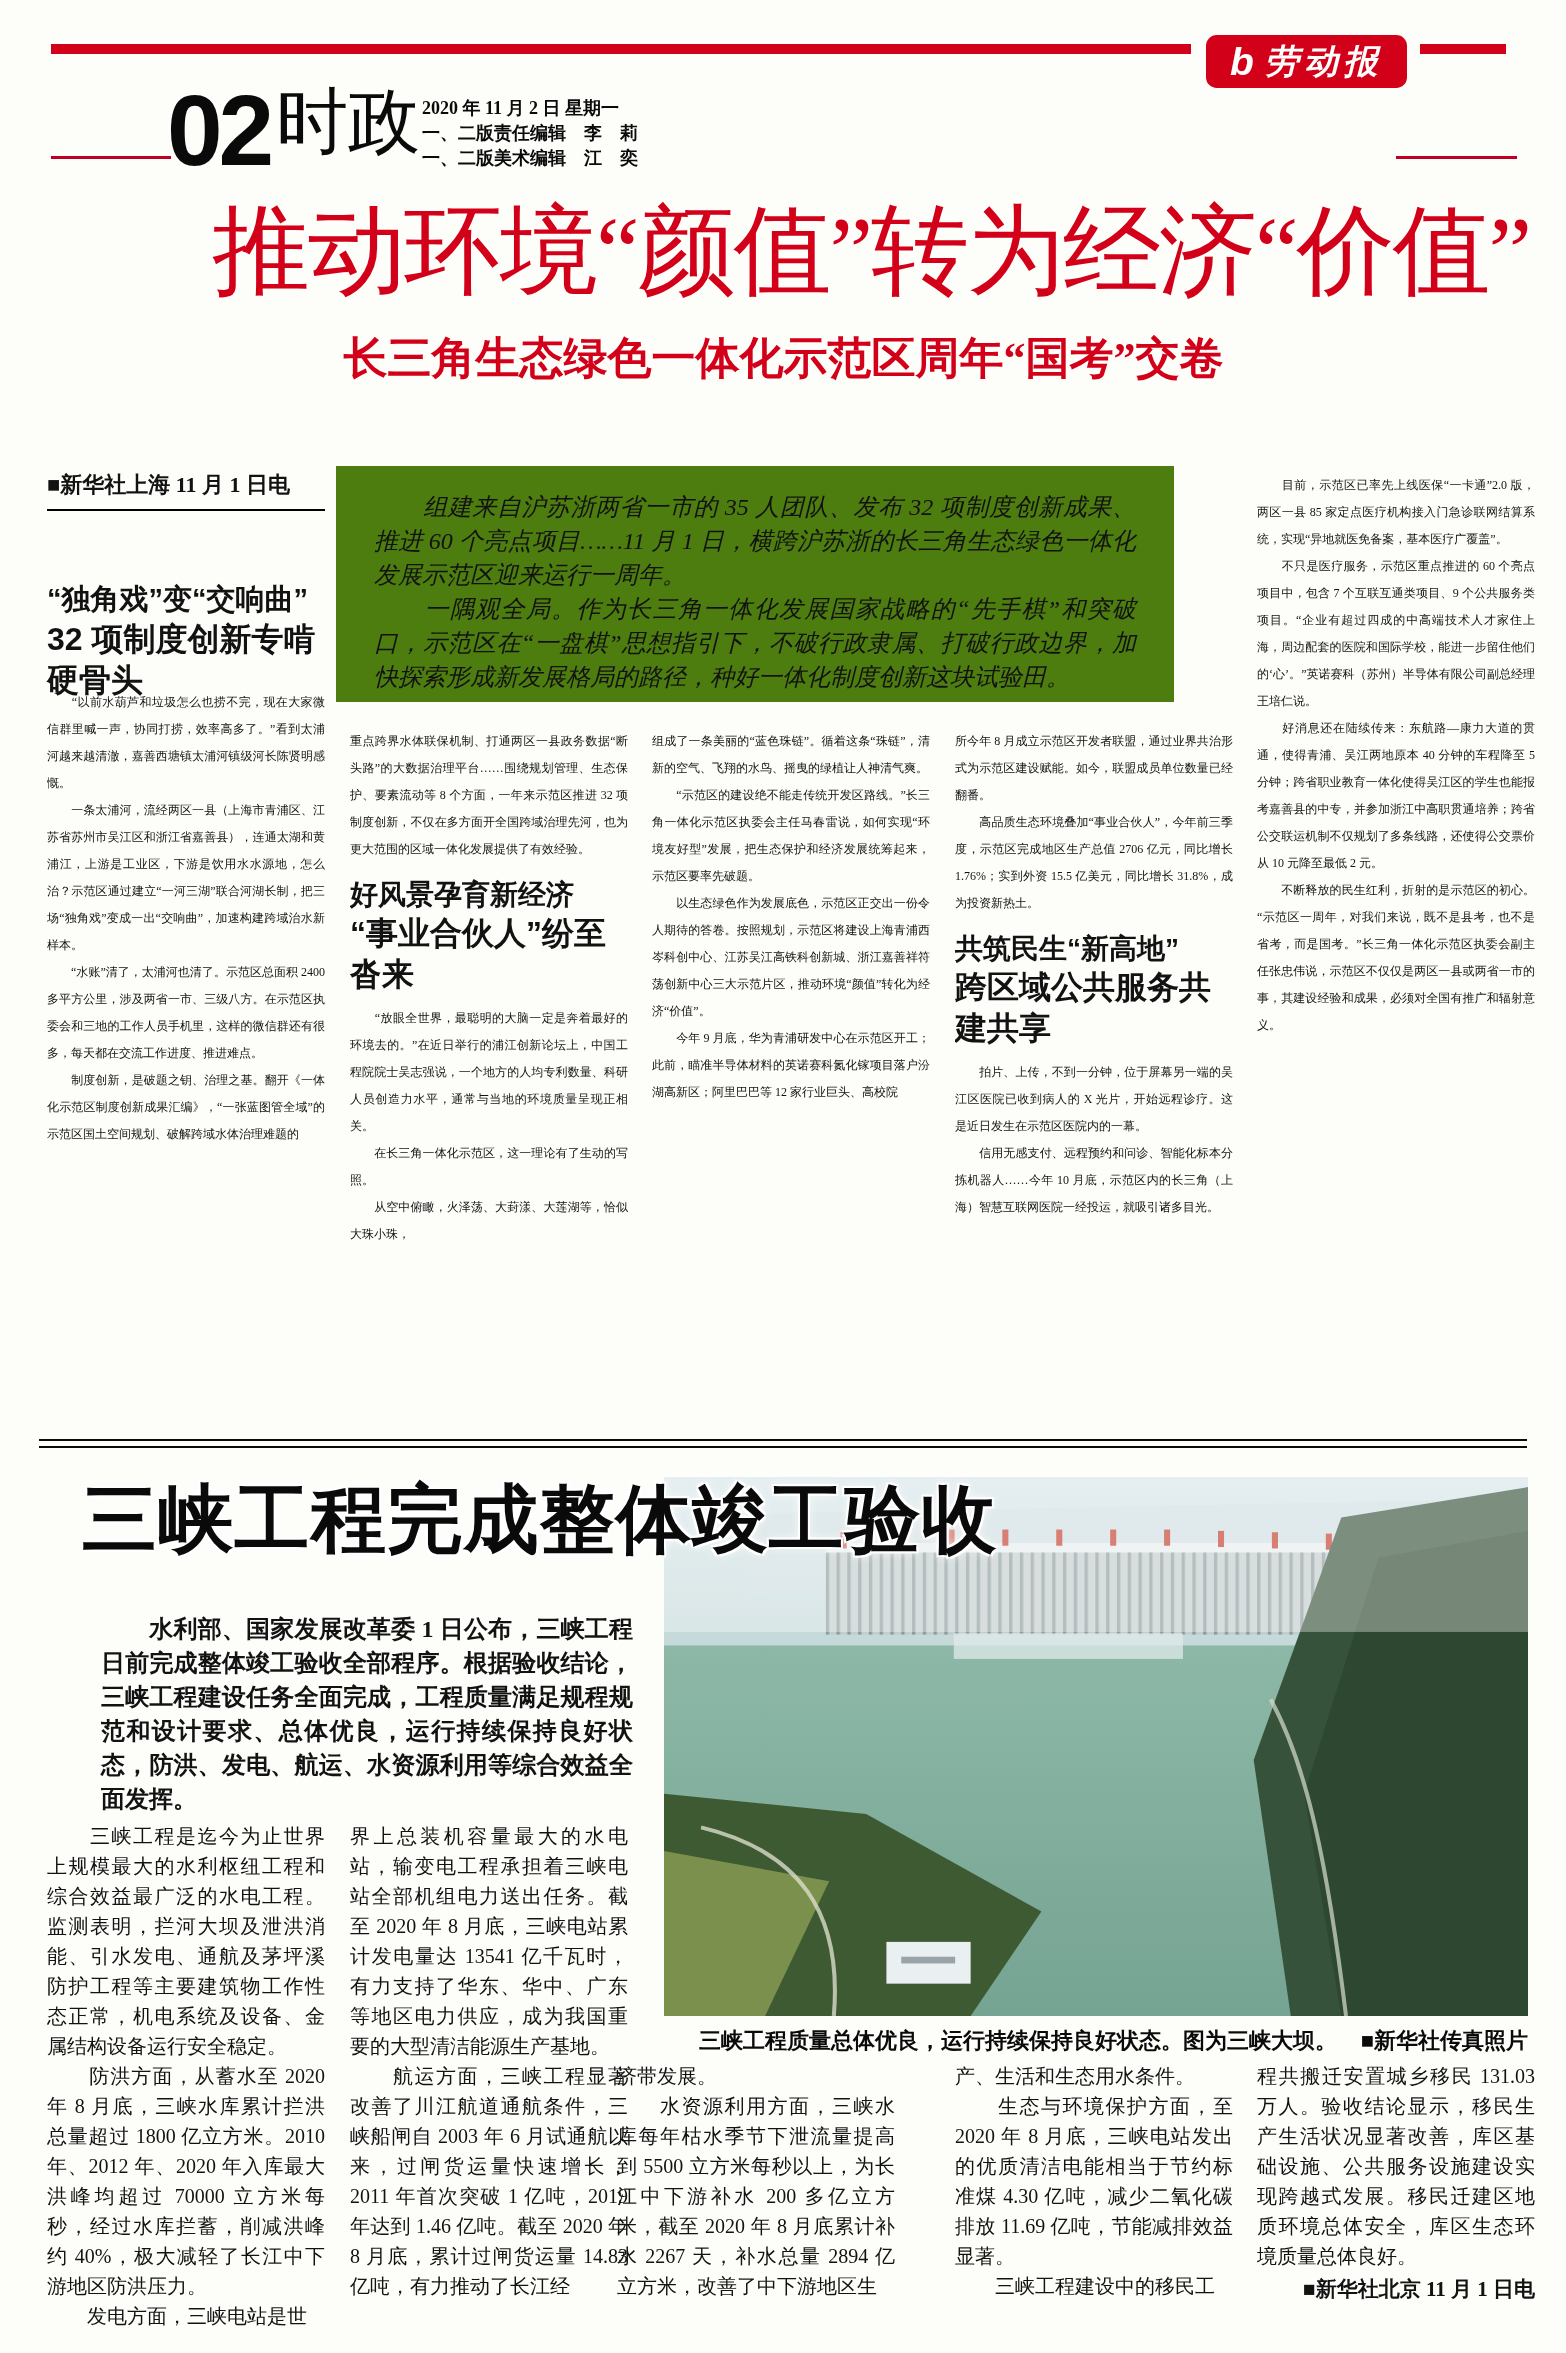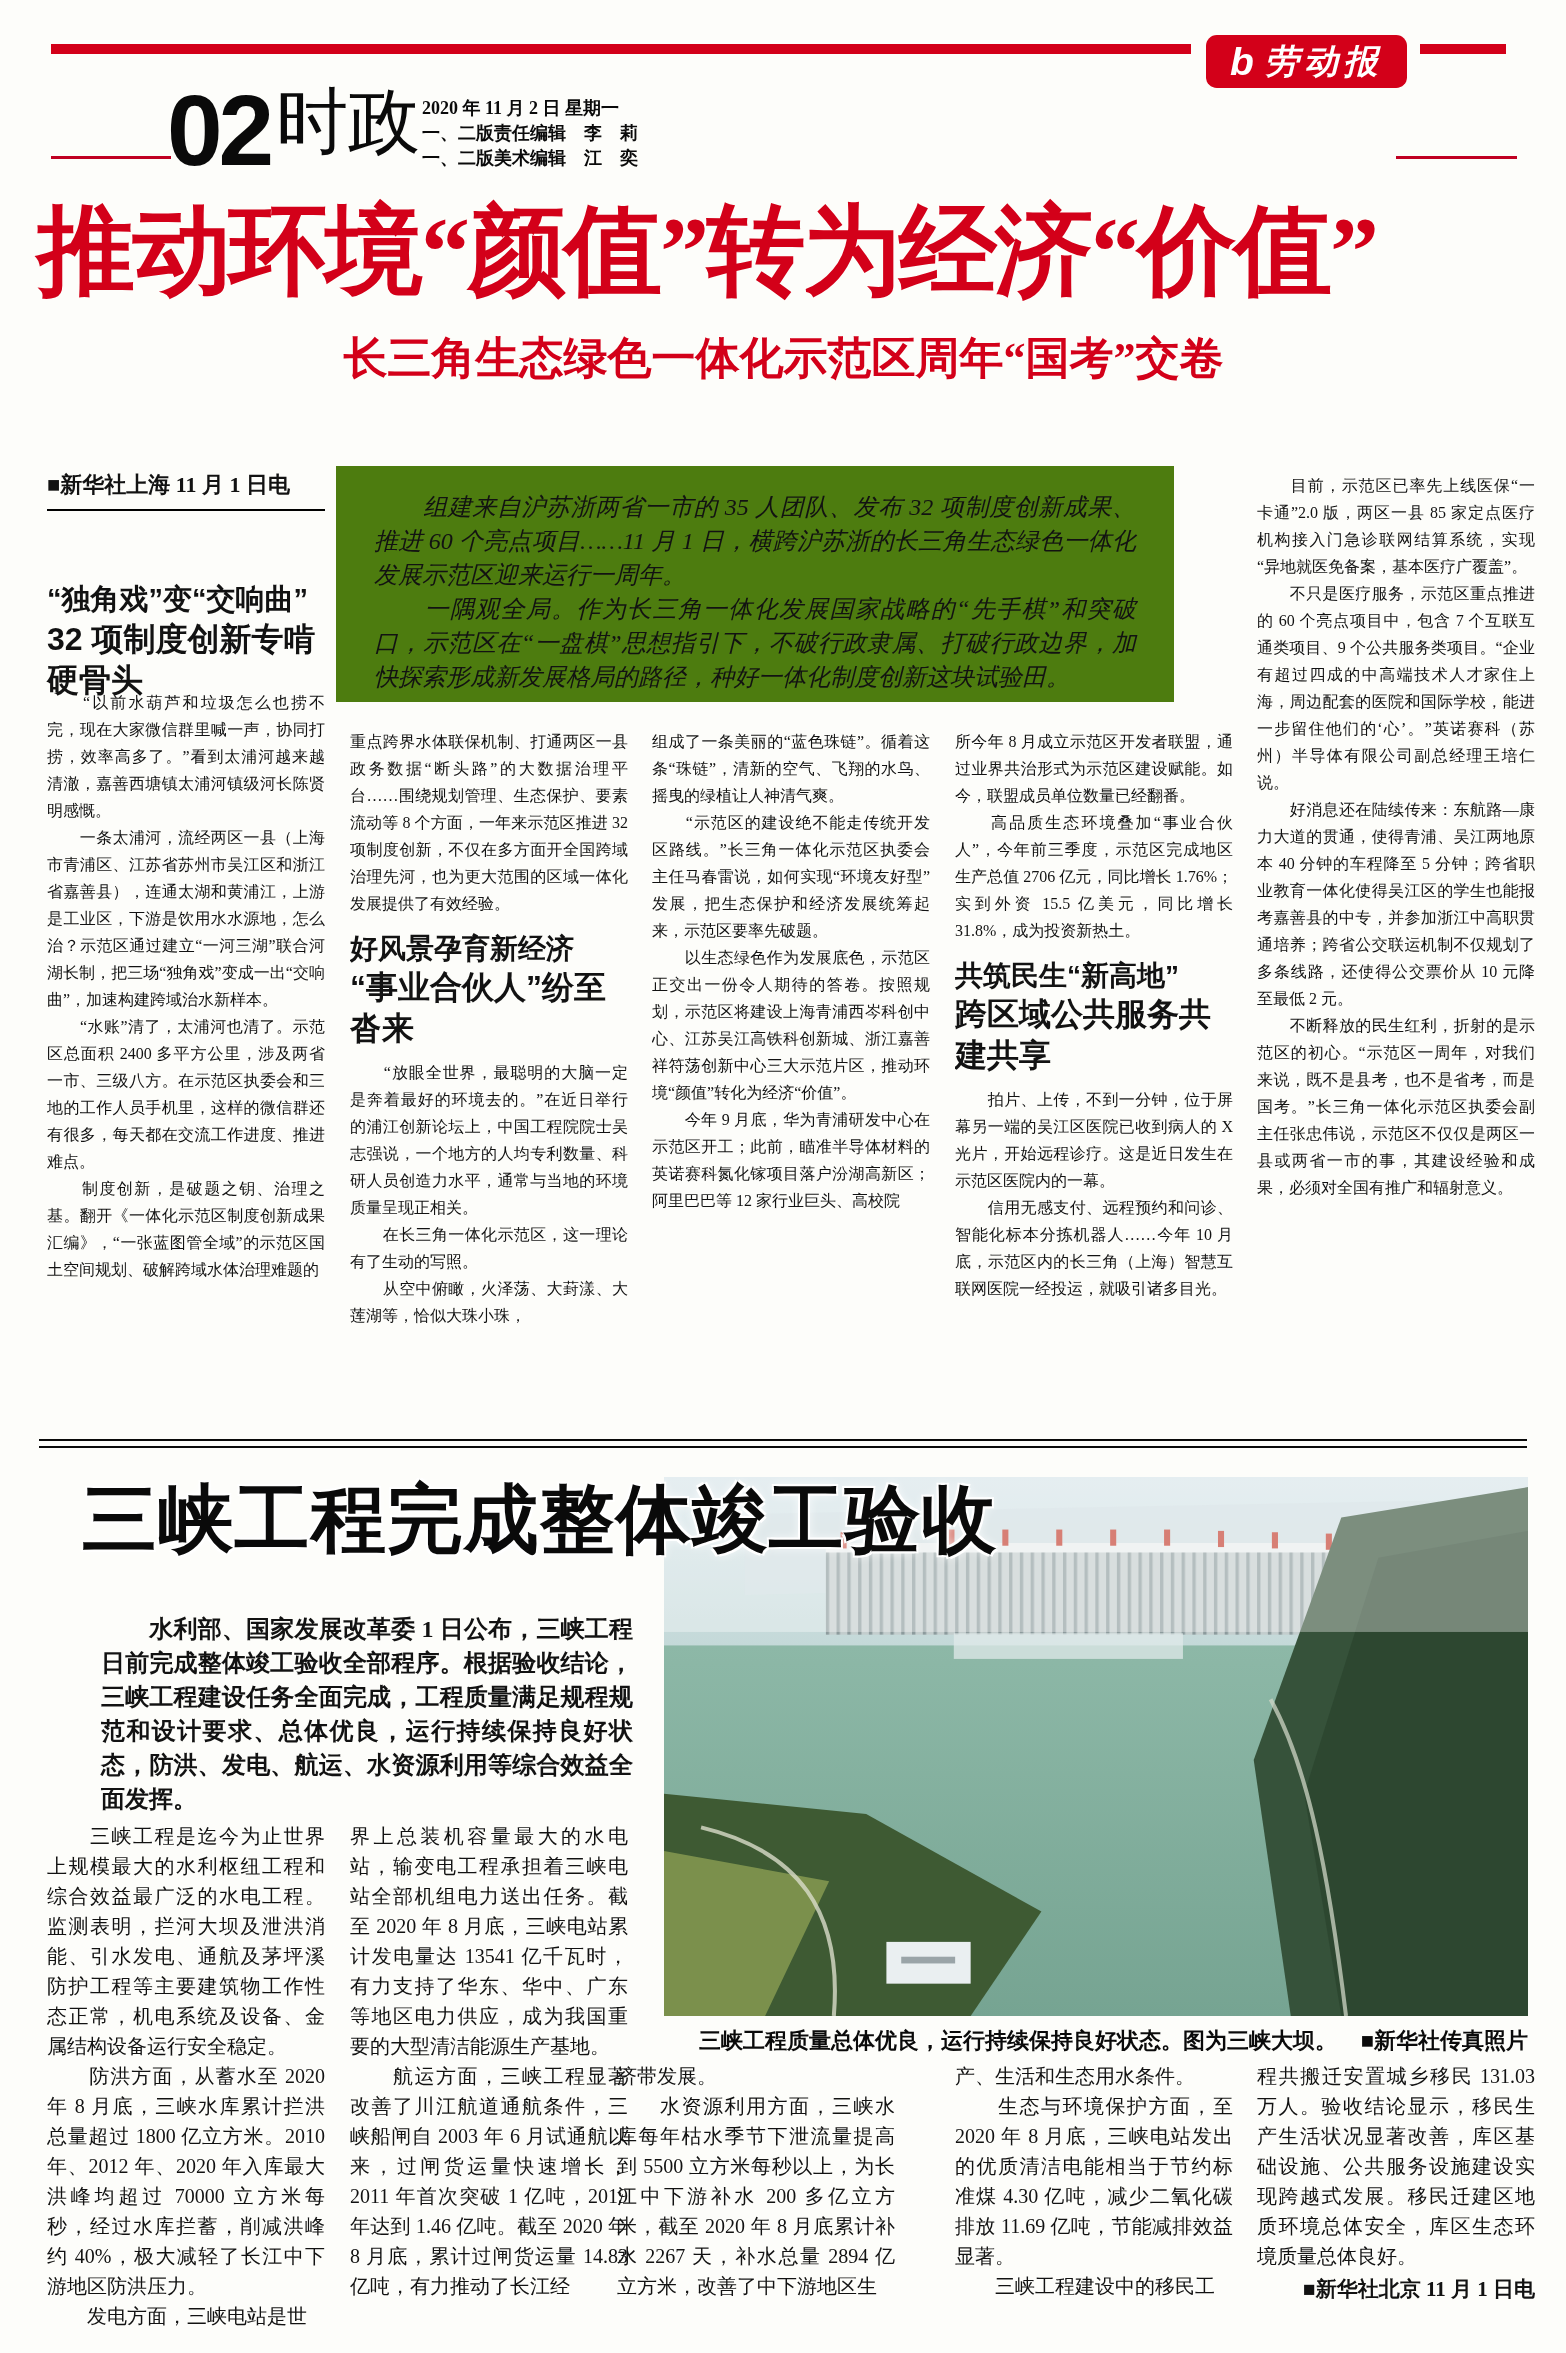--- a/index.html
+++ b/index.html
@@ -9,24 +9,24 @@
   
   .redbar{background:#d30019;}
   .logo-box{background:#d30019;border-radius:10.8px;display:flex;align-items:center;justify-content:center;gap:10.8px;}
   .logo-b{color:#fff;font-family:"Liberation Sans",sans-serif;font-weight:bold;font-style:italic;font-size:39px;line-height:1;}
   .logo-name{color:#fff;font-weight:bold;font-style:italic;font-size:34px;letter-spacing:5.4px;line-height:1;font-family:"Liberation Serif",serif;}
   .hrule{background:#c00022;}
   .pagenum{font-family:"Liberation Sans",sans-serif;font-weight:900;font-size:100px;line-height:1;letter-spacing:-4px;color:#0a0a0a;}
   .secname{font-size:72px;line-height:1;font-weight:400;color:#0a0a0a;}
   .dateblock{font-size:18px;line-height:25px;font-weight:bold;white-space:pre-line;color:#0a0a0a;}
   
-  .headline1{color:#d30019;font-weight:700;text-align:left;font-size:98px;line-height:1.1;letter-spacing:-2px;}
+  .headline1{color:#d30019;font-weight:400;text-align:right;font-size:98px;line-height:1.1;letter-spacing:-2px;}
   .subheadline1{color:#d30019;font-weight:bold;text-align:center;font-size:44px;line-height:1.2;}
   .dateline{font-size:22px;font-weight:bold;border-bottom:2.7px solid #000;padding-bottom:9.4px;box-sizing:border-box;}
-  .coltext{font-size:16px;line-height:27px;text-align:justify;white-space:pre-line;}
+  .coltext{font-size:12px;line-height:27px;text-align:justify;white-space:pre-line;}
   .col{width:278px;overflow:hidden;}
   .sh{font-family:"Liberation Sans",sans-serif;font-weight:bold;line-height:1.3;}
   .sh1{font-size:29px;}
   .sh2{font-size:32px;}
   .shblock{margin:13.5px 0 9.4px 0;}
   .bluebox{background:#4d7c0f;font-style:italic;}
   .boxtext{font-size:24px;line-height:34px;text-align:justify;white-space:pre-line;padding:24px 38px 0 38px;}
   .divider{border-top:2.7px solid #0a0a0a;border-bottom:2.7px solid #0a0a0a;height:4.7px;box-sizing:content-box;}
   
   .headline2{font-weight:900;font-size:75px;line-height:1;color:#0a0a0a;letter-spacing:1.3px;

